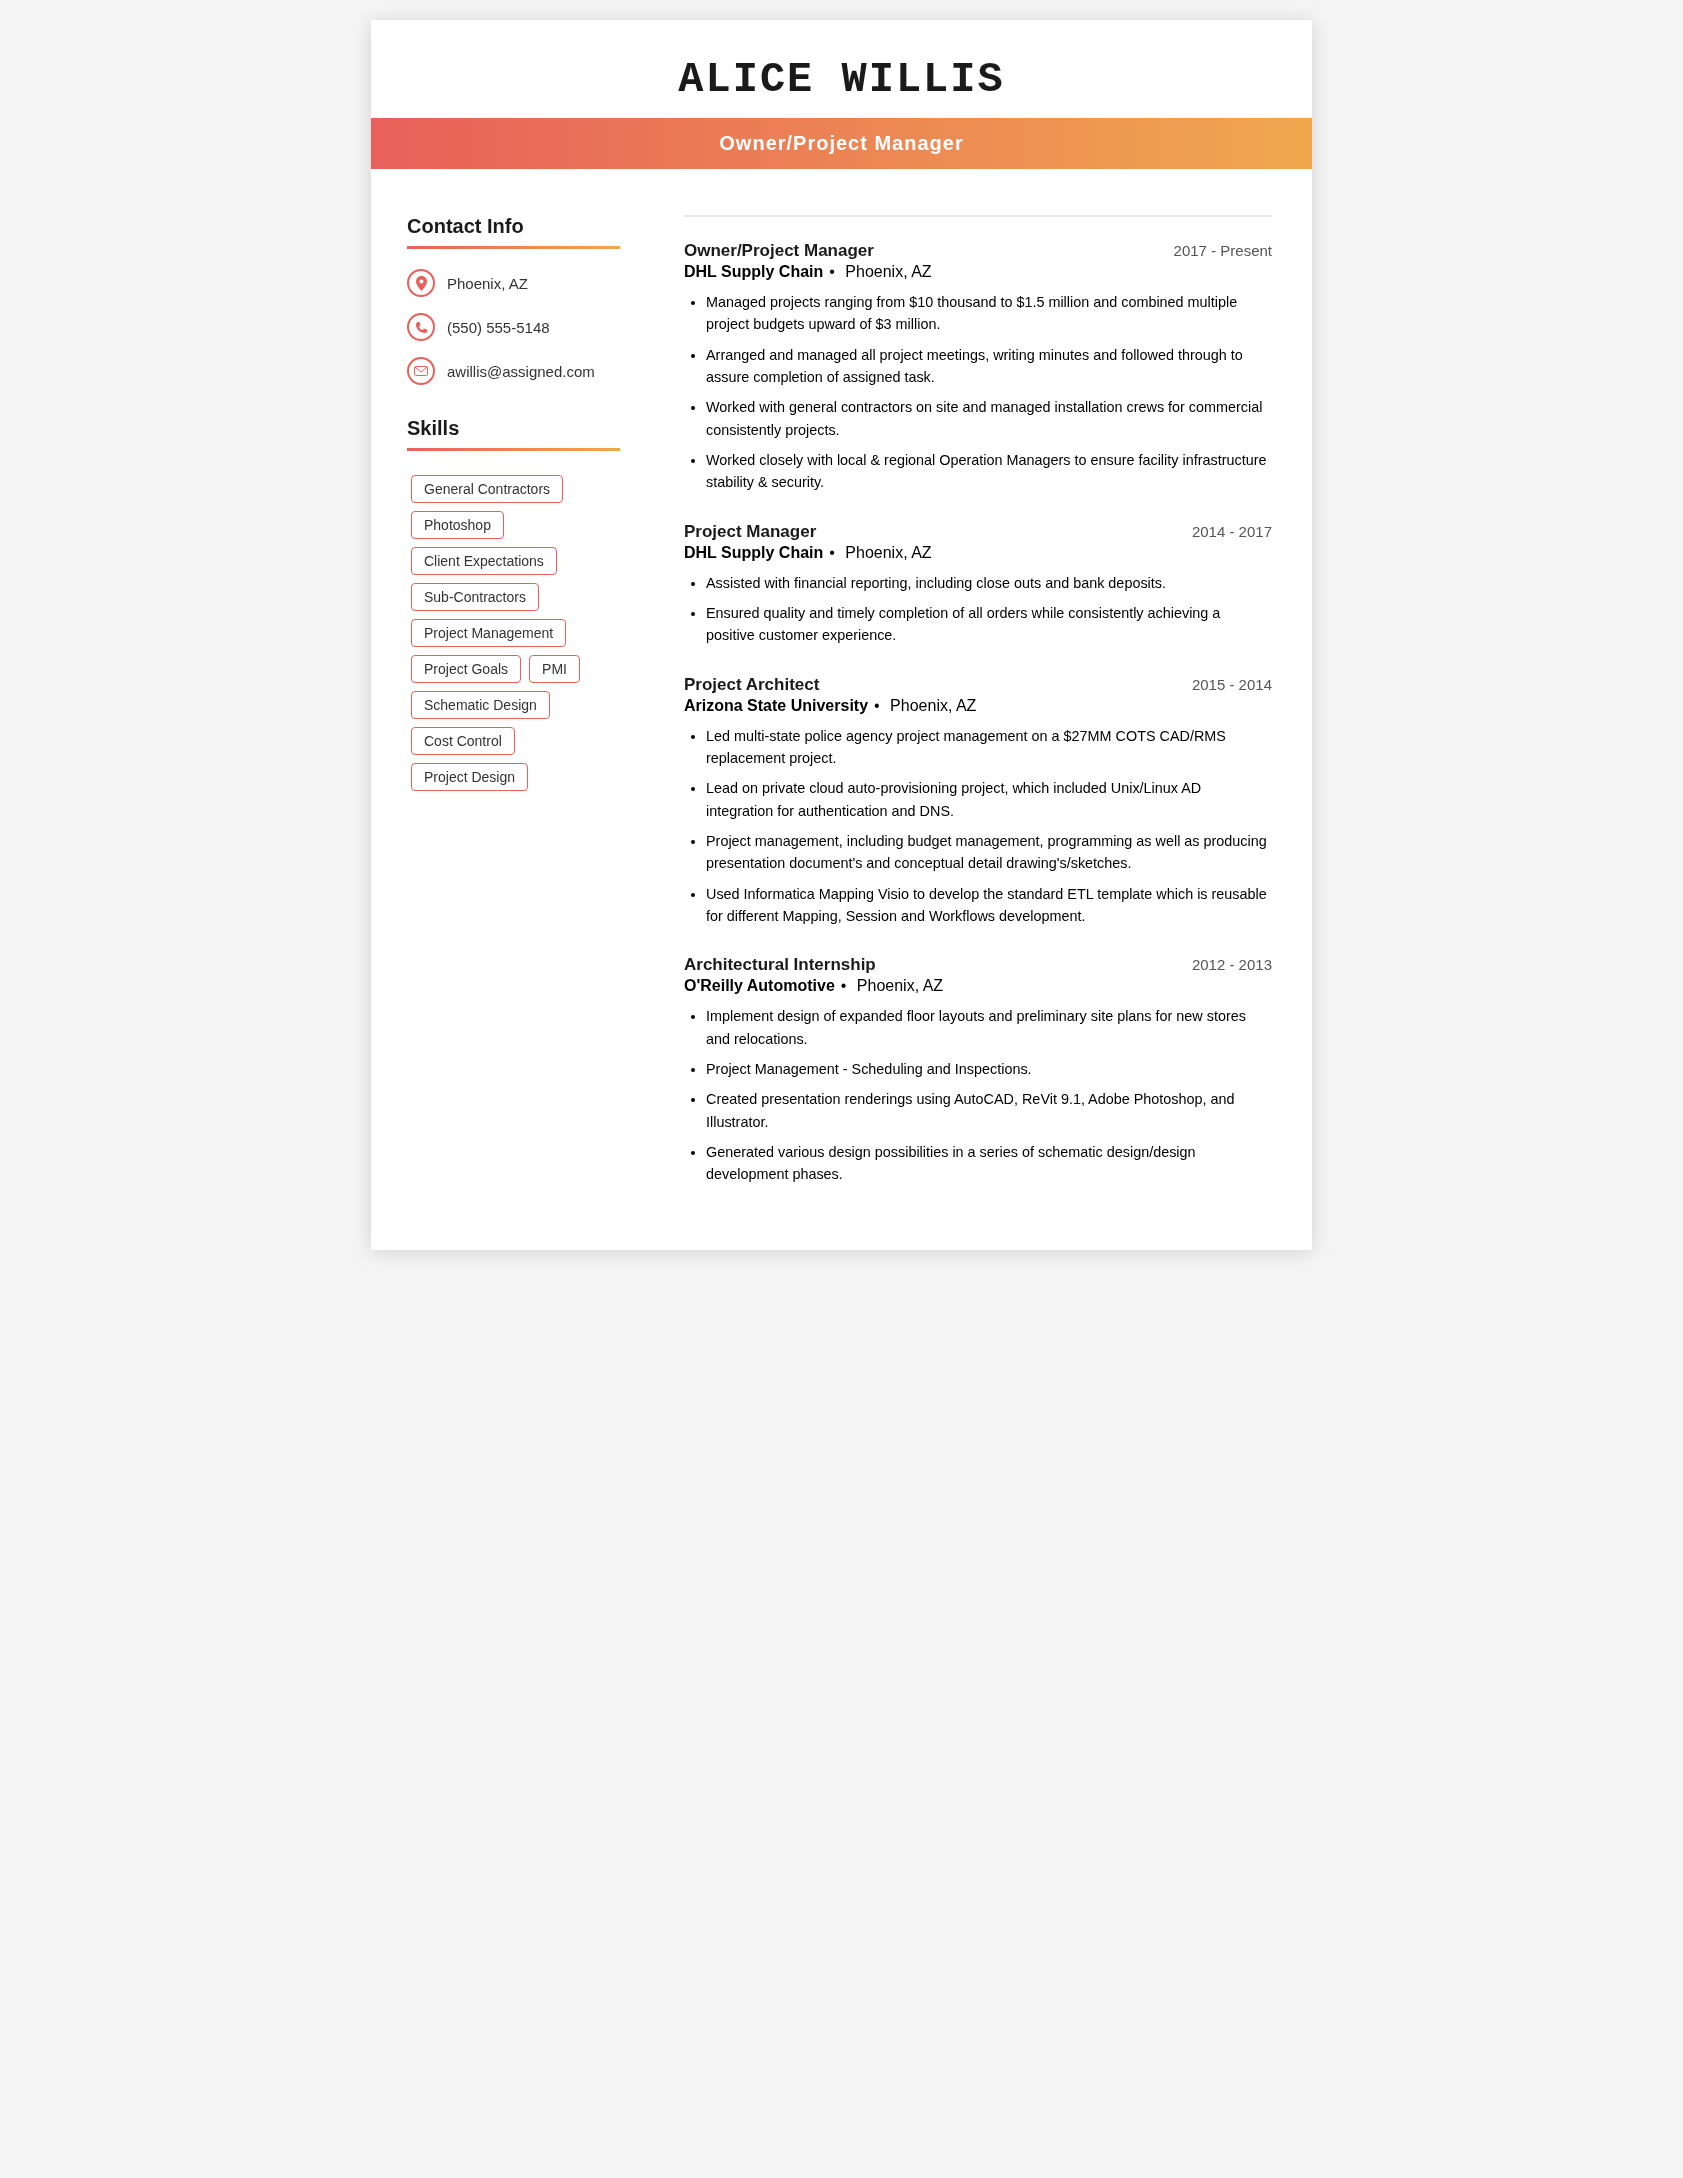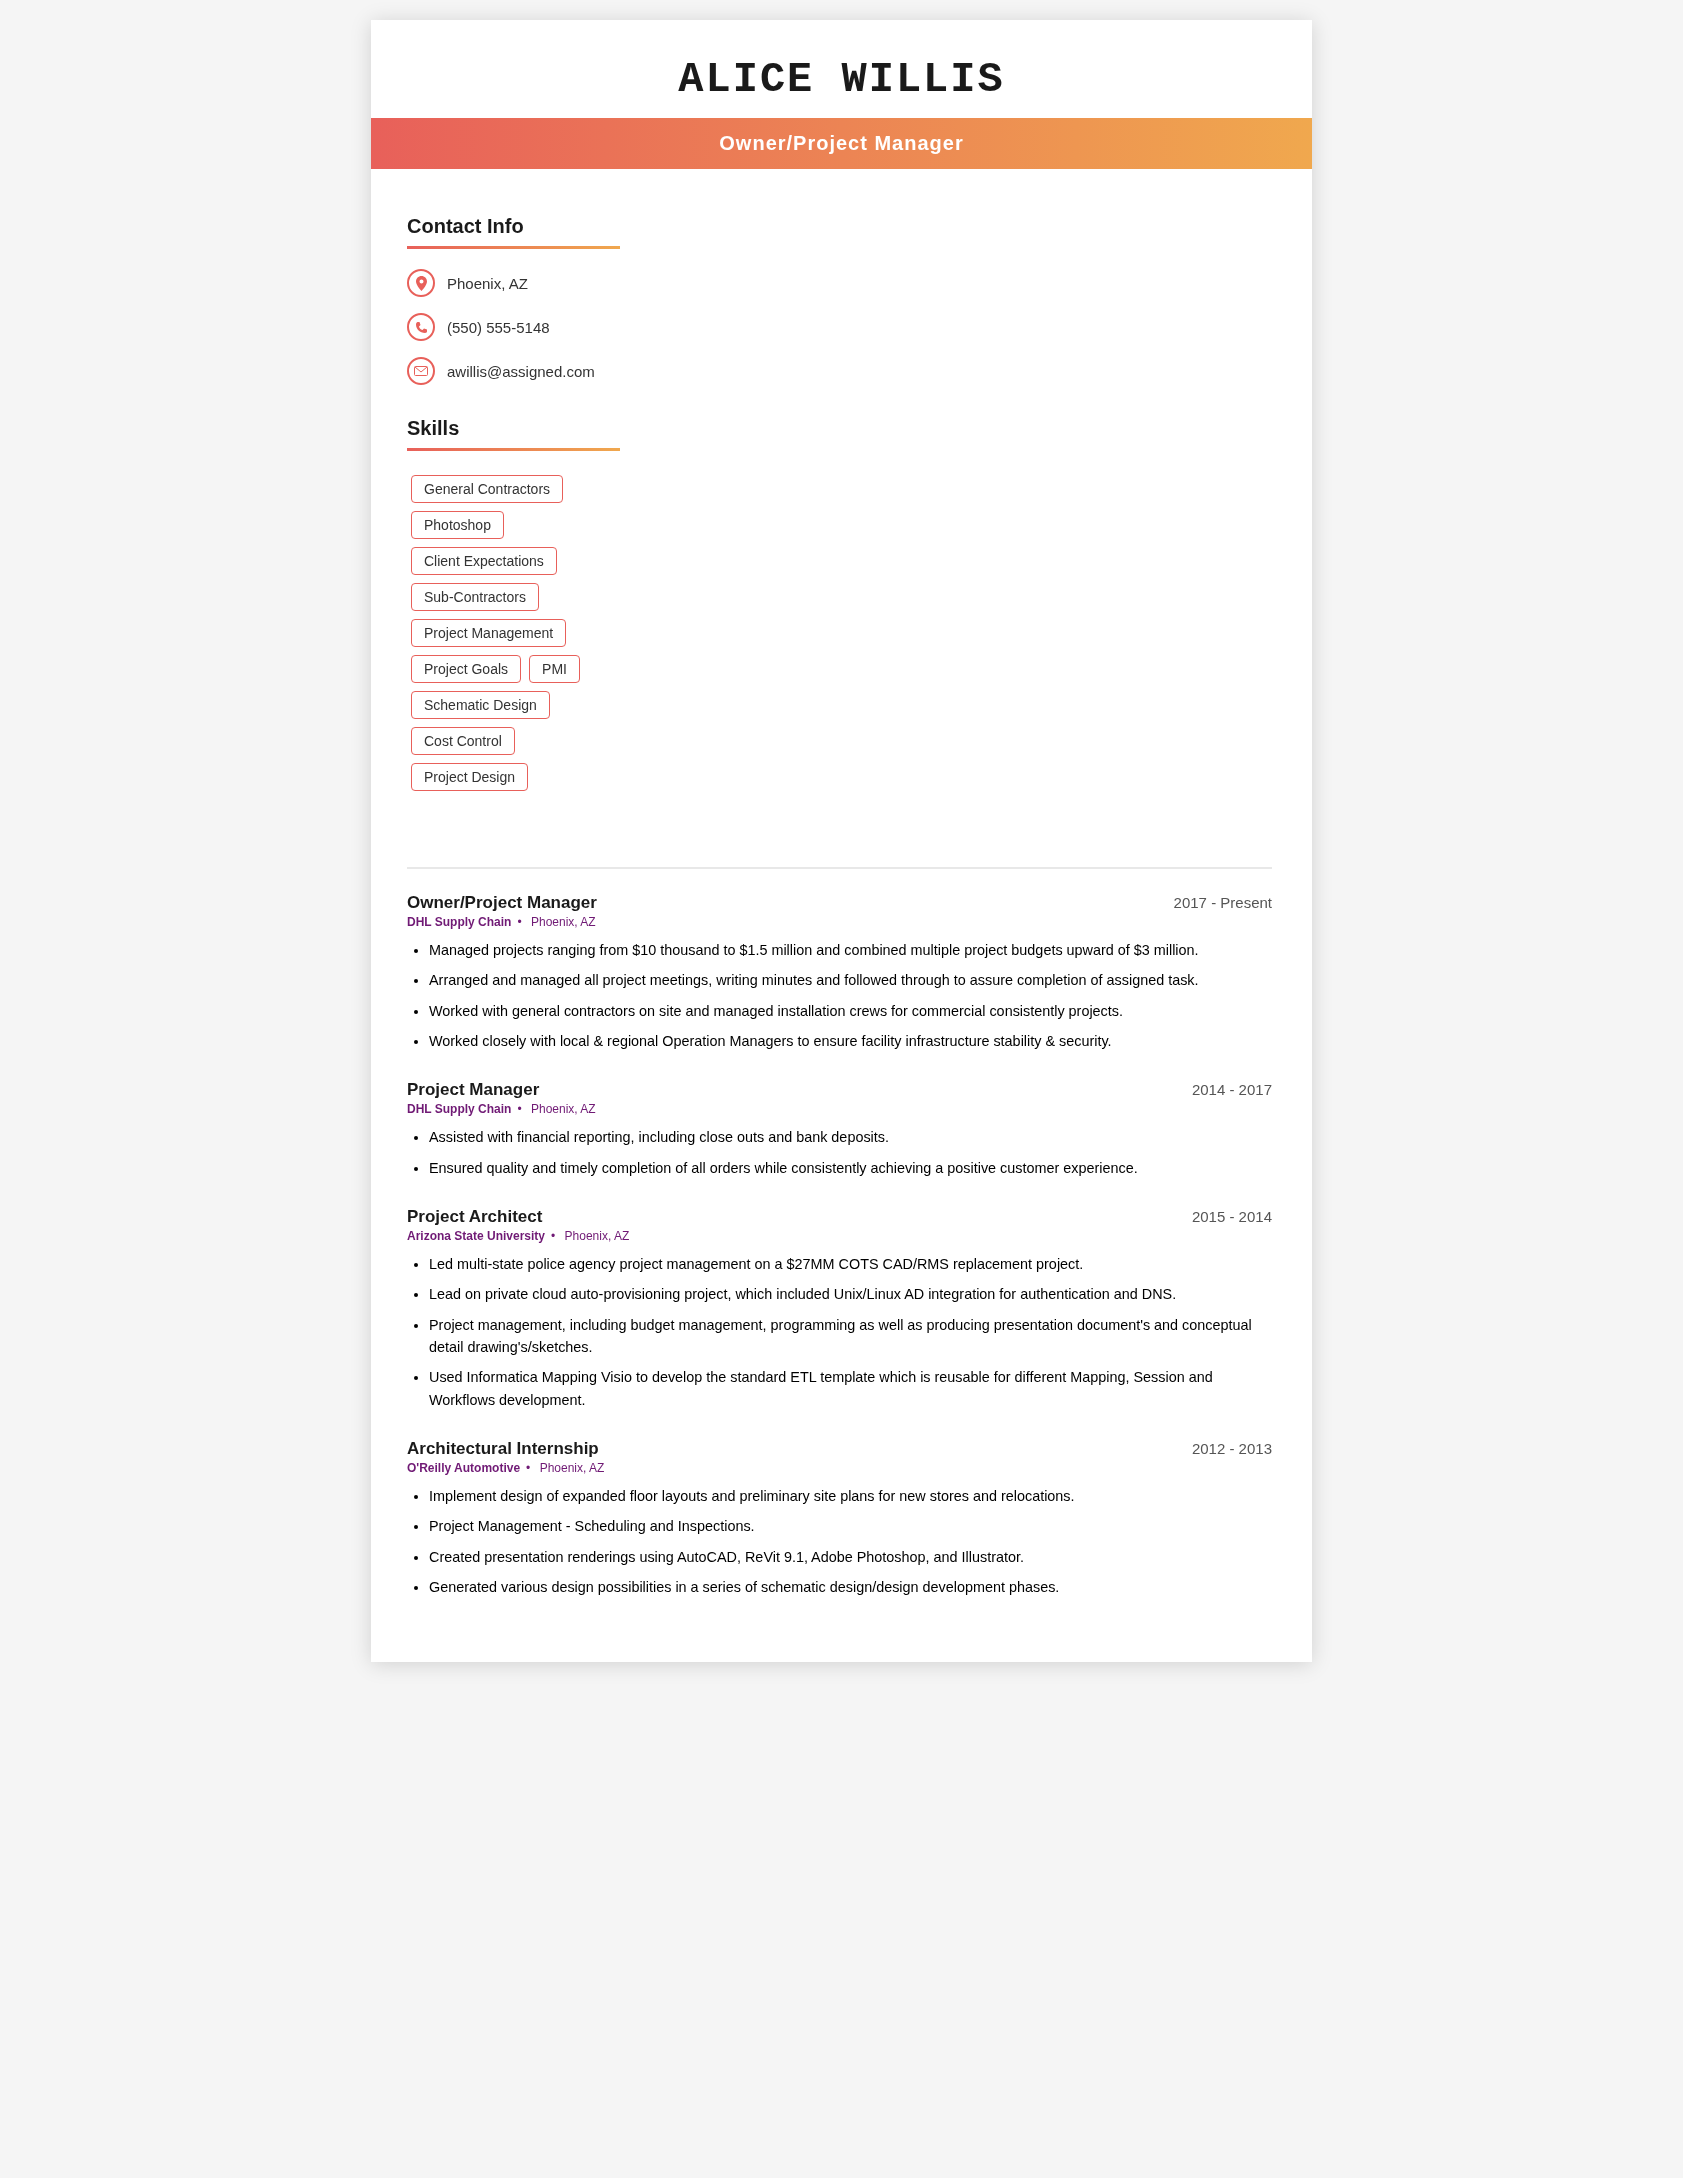--- a/index.html
+++ b/index.html
@@ -38,21 +38,21 @@
     }
     .header-title {
       color: #fff;
       font-size: 20px;
       font-weight: 600;
       letter-spacing: 1px;
     }
     
     .body {
       display: flex;
-      flex-direction: column;
+      flex-direction: row;
       padding: 0;
     }
     
     .sidebar {
       width: 277px;
       min-width: 277px;
       padding: 36px 28px 36px 36px;
       border-right: none;
     }
     .sidebar-section-title {
@@ -131,22 +131,22 @@
       font-size: 17px;
       font-weight: 800;
       color: #1a1a1a;
     }
     .job-dates {
       font-size: 15px;
       color: #555;
       white-space: nowrap;
     }
     .job-company {
-      font-size: 12px;
-      color: #701a75;
+      font-size: 16px;
+      color: #000000;
       margin-bottom: 10px;
     }
     .job-company .dot {
       margin: 0 6px;
     }
     .job-bullets {
       list-style: disc;
       padding-left: 22px;
     }
     .job-bullets li {

